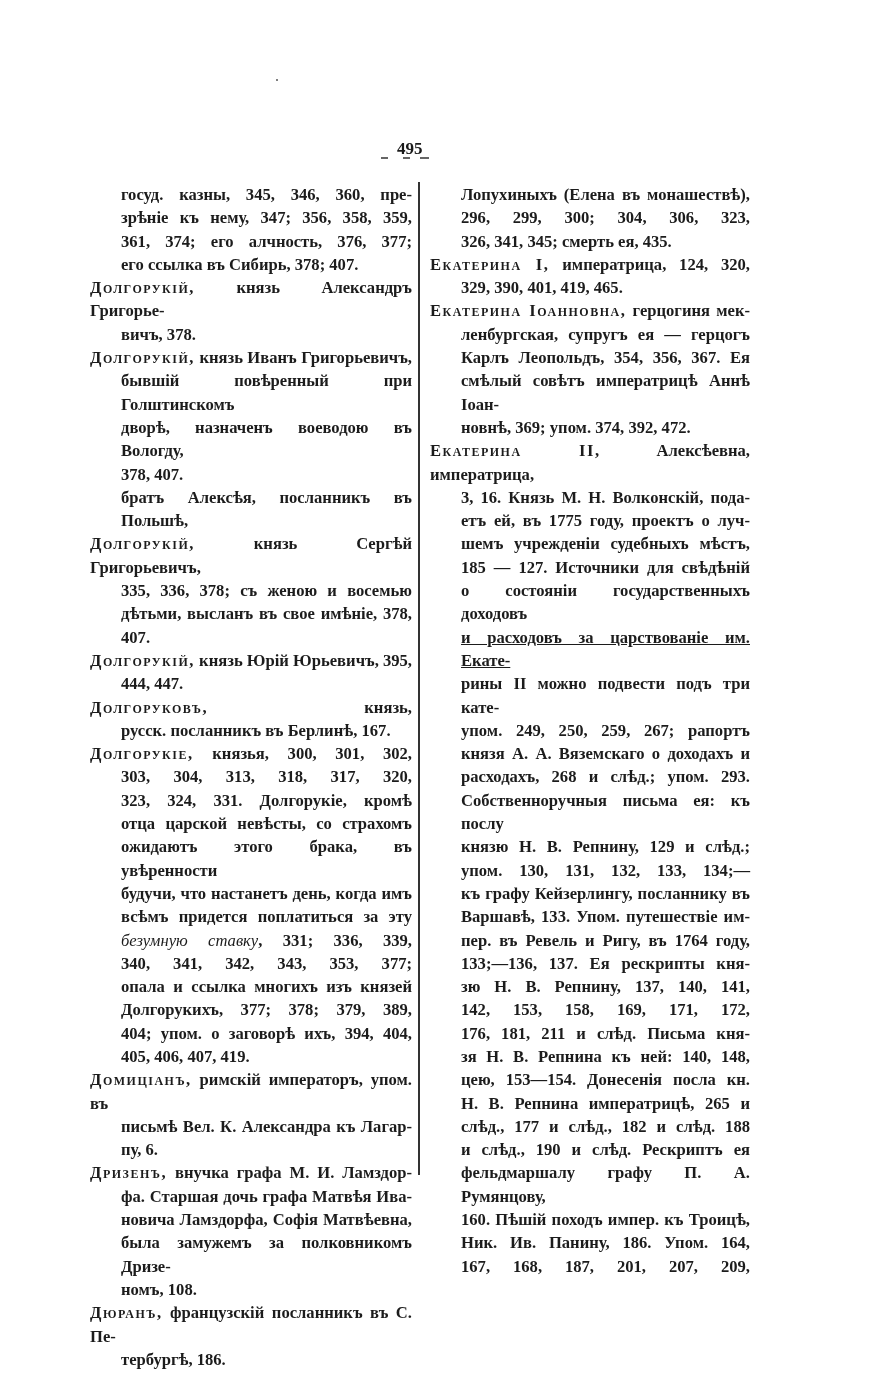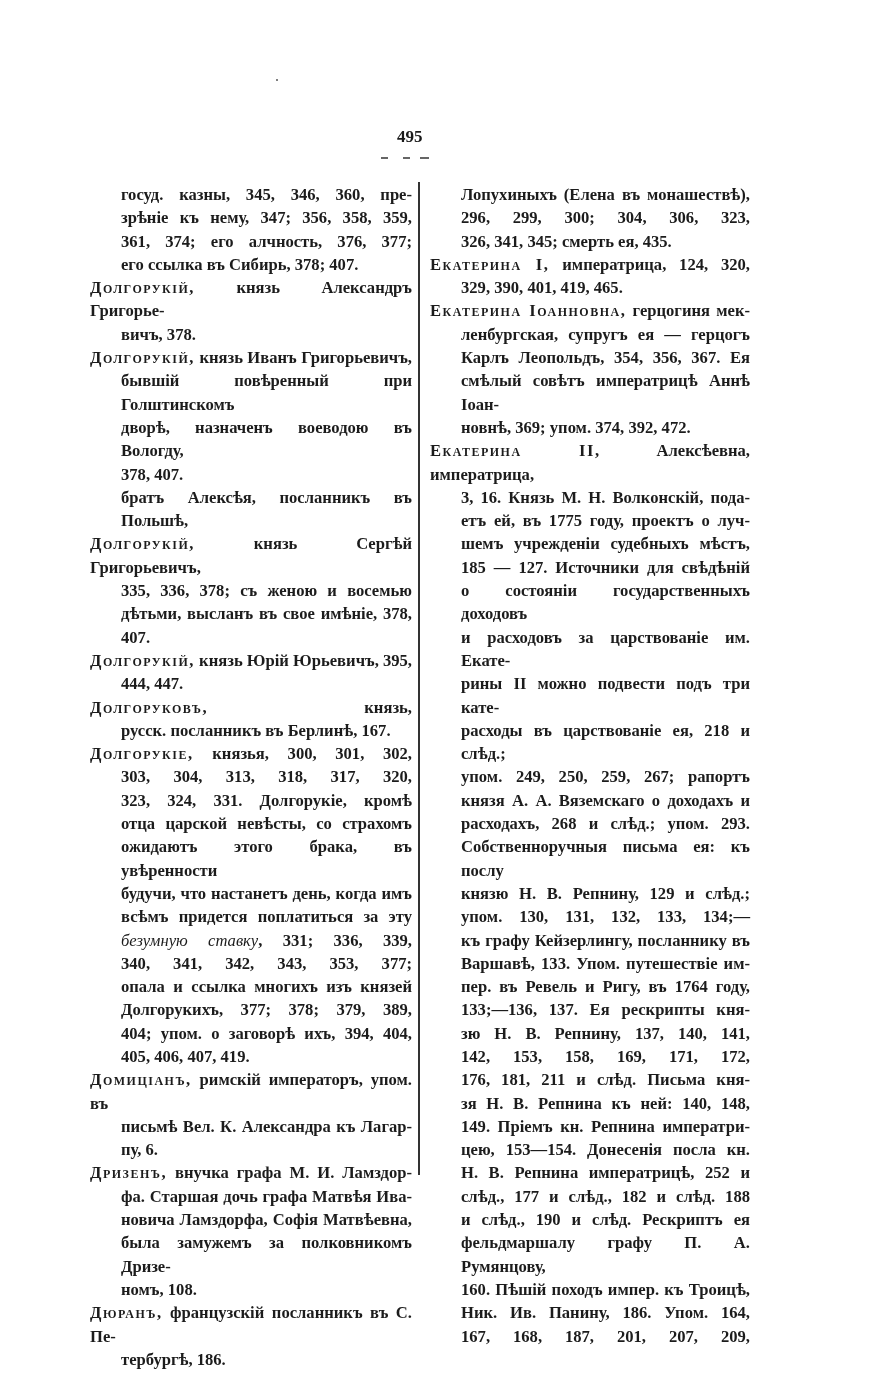--- a/index.html
+++ b/index.html
@@ -1,19 +1,19 @@
 <!DOCTYPE html>
 <html><head>
 <meta charset="utf-8">
 <style>
   html, body { margin: 0; padding: 0; background: #ffffff; }
   body { width: 882px; height: 1393px; position: relative; overflow: hidden;
          font-family: "DejaVu Serif", "Liberation Serif", serif; color: #1a1a1a; }
   .stray-dot { position: absolute; left: 276px; top: 79px; width: 2px; height: 2px; background: #555; border-radius: 1px; }
-  .page-number { position: absolute; left: 397px; top: 127px; font-size: 17px; font-weight: bold;
+  .page-number { position: absolute; left: 397px; top: 139px; font-size: 17px; font-weight: bold;
                  font-family: "Liberation Serif", serif; letter-spacing: 0; }
   .header-rule { position: absolute; top: 157px; height: 2px; background: #666; }
   .col { position: absolute; top: 183px; font-family: "Liberation Serif", serif;
          font-size: 16.6px; line-height: 23.3px; font-weight: bold; color: #1c1c1c; }
   .col-left { left: 90px; width: 322px; }
   .col-right { left: 430px; width: 320px; }
   .divider { position: absolute; left: 418px; top: 182px; width: 1.5px; height: 993px; background: #333; }
   .entry { text-align: justify; padding-left: 31px; text-indent: -31px; margin: 0; }
   .entry.cont { padding-left: 31px; text-indent: 0; }
   .head { letter-spacing: 1.5px; font-variant: small-caps; }
@@ -113,40 +113,38 @@
       <span class="line" style="text-indent: 0px;"><span>смѣлый совѣтъ императрицѣ Аннѣ Іоан-</span></span>
       <span class="line last" style="text-indent: 0px;"><span>новнѣ, 369; упом. 374, 392, 472.</span></span>
     </div>
     <div class="entry" style="text-indent: 0px;">
       <span class="line" style="margin-left: -31px;"><span class="head">Екатерина II,</span><span> Алексѣевна, императрица,</span></span>
       <span class="line" style="text-indent: 0px;"><span>3, 16. Князь М. Н. Волконскій, пода-</span></span>
       <span class="line" style="text-indent: 0px;"><span>етъ ей, въ 1775 году, проектъ о луч-</span></span>
       <span class="line" style="text-indent: 0px;"><span>шемъ учрежденіи судебныхъ мѣстъ,</span></span>
       <span class="line" style="text-indent: 0px;"><span>185 — 127. Источники для свѣдѣній</span></span>
       <span class="line" style="text-indent: 0px;"><span>о состояніи государственныхъ доходовъ</span></span>
-      <span class="line" style="text-indent: 0px;"><span>и расходовъ за царствованіе им. Екате-</span></span>
+      <span class="line" style="text-indent: 0px; text-decoration: underline;"><span>и расходовъ за царствованіе им. Екате-</span></span>
       <span class="line" style="text-indent: 0px;"><span>рины II можно подвести подъ три кате-</span></span>
-      <span class="line" style="text-indent: 0px;"><span>расходы въ царствованіе ея, 218 и слѣд.;</span></span>
       <span class="line" style="text-indent: 0px;"><span>упом. 249, 250, 259, 267; рапортъ</span></span>
       <span class="line" style="text-indent: 0px;"><span>князя А. А. Вяземскаго о доходахъ и</span></span>
       <span class="line" style="text-indent: 0px;"><span>расходахъ, 268 и слѣд.; упом. 293.</span></span>
       <span class="line" style="text-indent: 0px;"><span>Собственноручныя письма ея: къ послу</span></span>
       <span class="line" style="text-indent: 0px;"><span>князю Н. В. Репнину, 129 и слѣд.;</span></span>
       <span class="line" style="text-indent: 0px;"><span>упом. 130, 131, 132, 133, 134;—</span></span>
       <span class="line" style="text-indent: 0px;"><span>къ графу Кейзерлингу, посланнику въ</span></span>
       <span class="line" style="text-indent: 0px;"><span>Варшавѣ, 133. Упом. путешествіе им-</span></span>
       <span class="line" style="text-indent: 0px;"><span>пер. въ Ревель и Ригу, въ 1764 году,</span></span>
       <span class="line" style="text-indent: 0px;"><span>133;—136, 137. Ея рескрипты кня-</span></span>
       <span class="line" style="text-indent: 0px;"><span>зю Н. В. Репнину, 137, 140, 141,</span></span>
       <span class="line" style="text-indent: 0px;"><span>142, 153, 158, 169, 171, 172,</span></span>
       <span class="line" style="text-indent: 0px;"><span>176, 181, 211 и слѣд. Письма кня-</span></span>
       <span class="line" style="text-indent: 0px;"><span>зя Н. В. Репнина къ ней: 140, 148,</span></span>
-      <span class="line" style="text-indent: 0px;"><span>149. Пріемъ кн. Репнина императри-</span></span>
       <span class="line" style="text-indent: 0px;"><span>цею, 153—154. Донесенія посла кн.</span></span>
-      <span class="line" style="text-indent: 0px;"><span>Н. В. Репнина императрицѣ, 252 и</span></span>
+      <span class="line" style="text-indent: 0px;"><span>Н. В. Репнина императрицѣ, 265 и</span></span>
       <span class="line" style="text-indent: 0px;"><span>слѣд., 177 и слѣд., 182 и слѣд. 188</span></span>
       <span class="line" style="text-indent: 0px;"><span>и слѣд., 190 и слѣд. Рескриптъ ея</span></span>
       <span class="line" style="text-indent: 0px;"><span>фельдмаршалу графу П. А. Румянцову,</span></span>
       <span class="line" style="text-indent: 0px;"><span>160. Пѣшій походъ импер. къ Троицѣ,</span></span>
       <span class="line" style="text-indent: 0px;"><span>Ник. Ив. Панину, 186. Упом. 164,</span></span>
       <span class="line" style="text-indent: 0px;"><span>167, 168, 187, 201, 207, 209,</span></span>
     </div>
   </div>
 
 </body></html>

